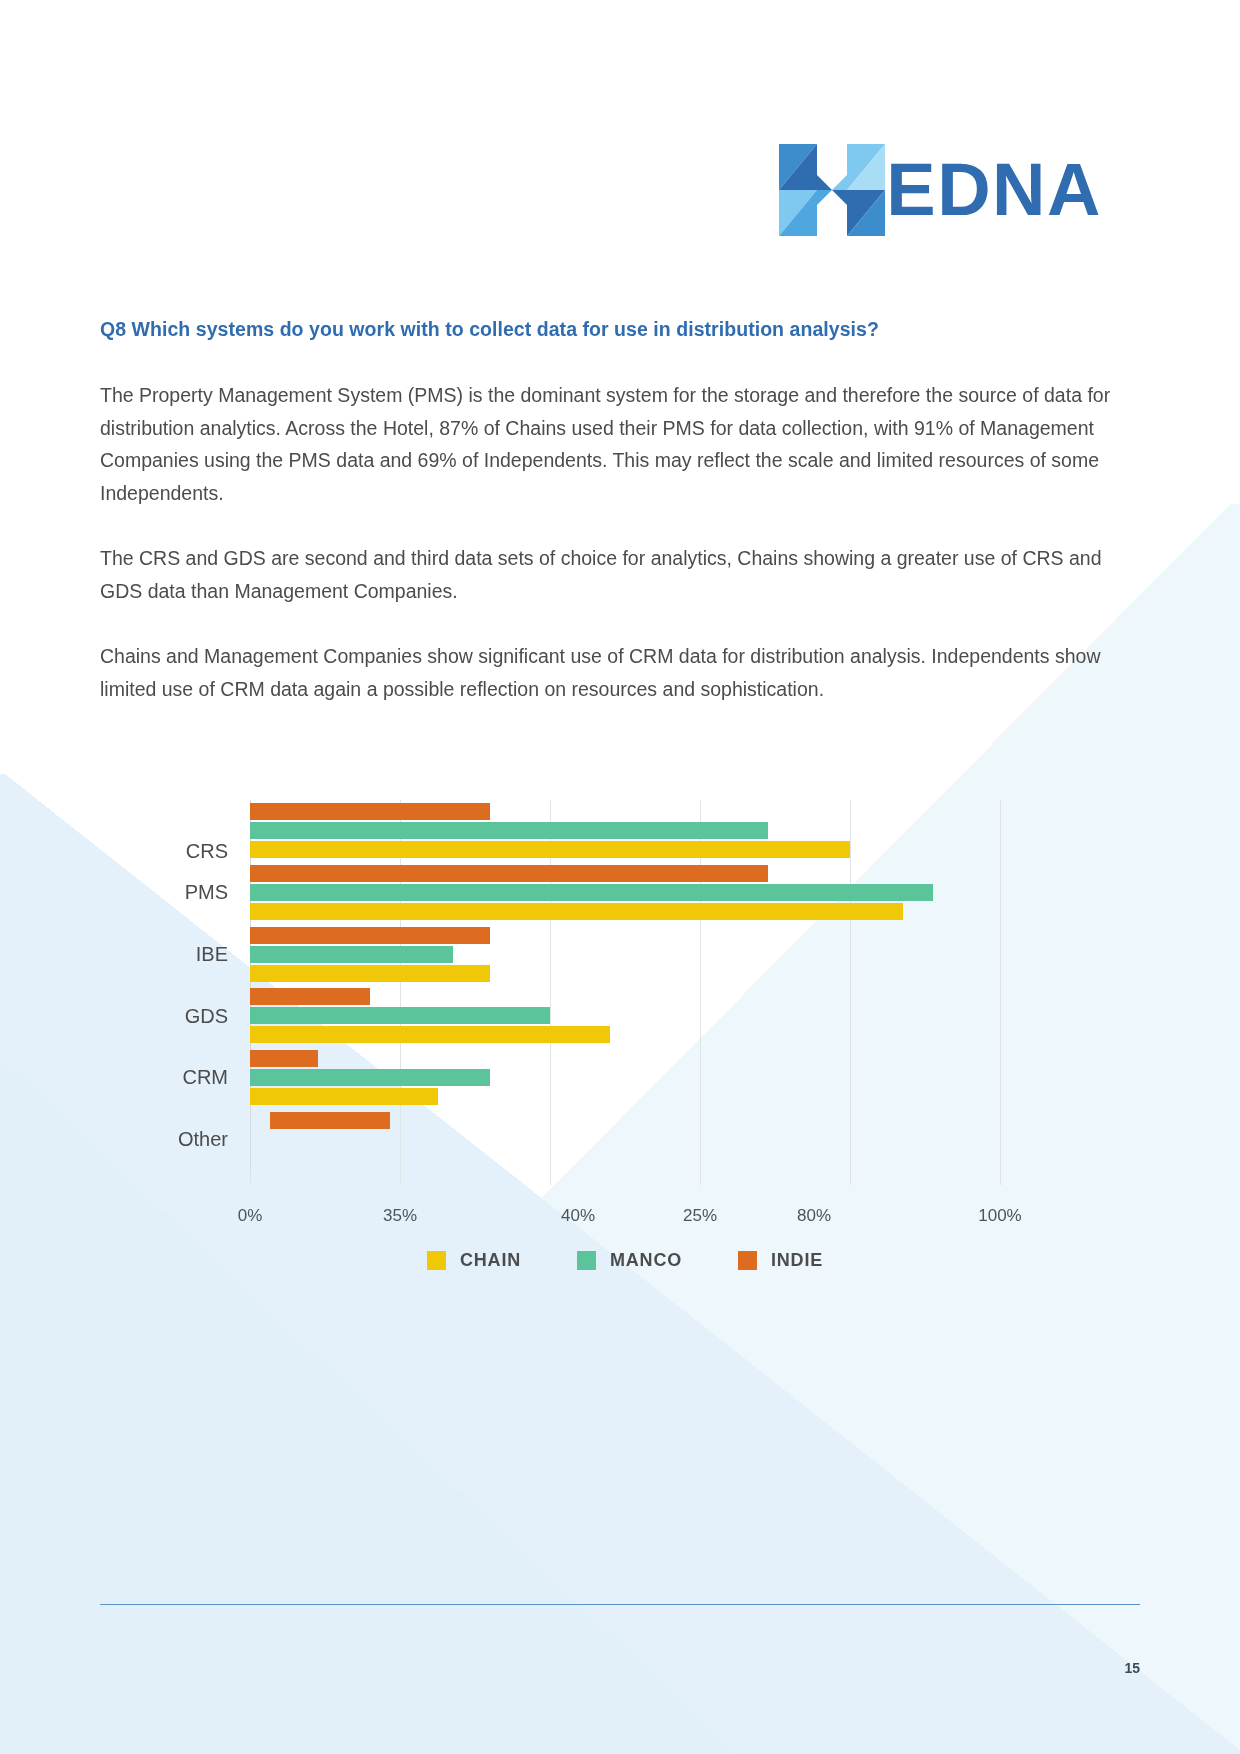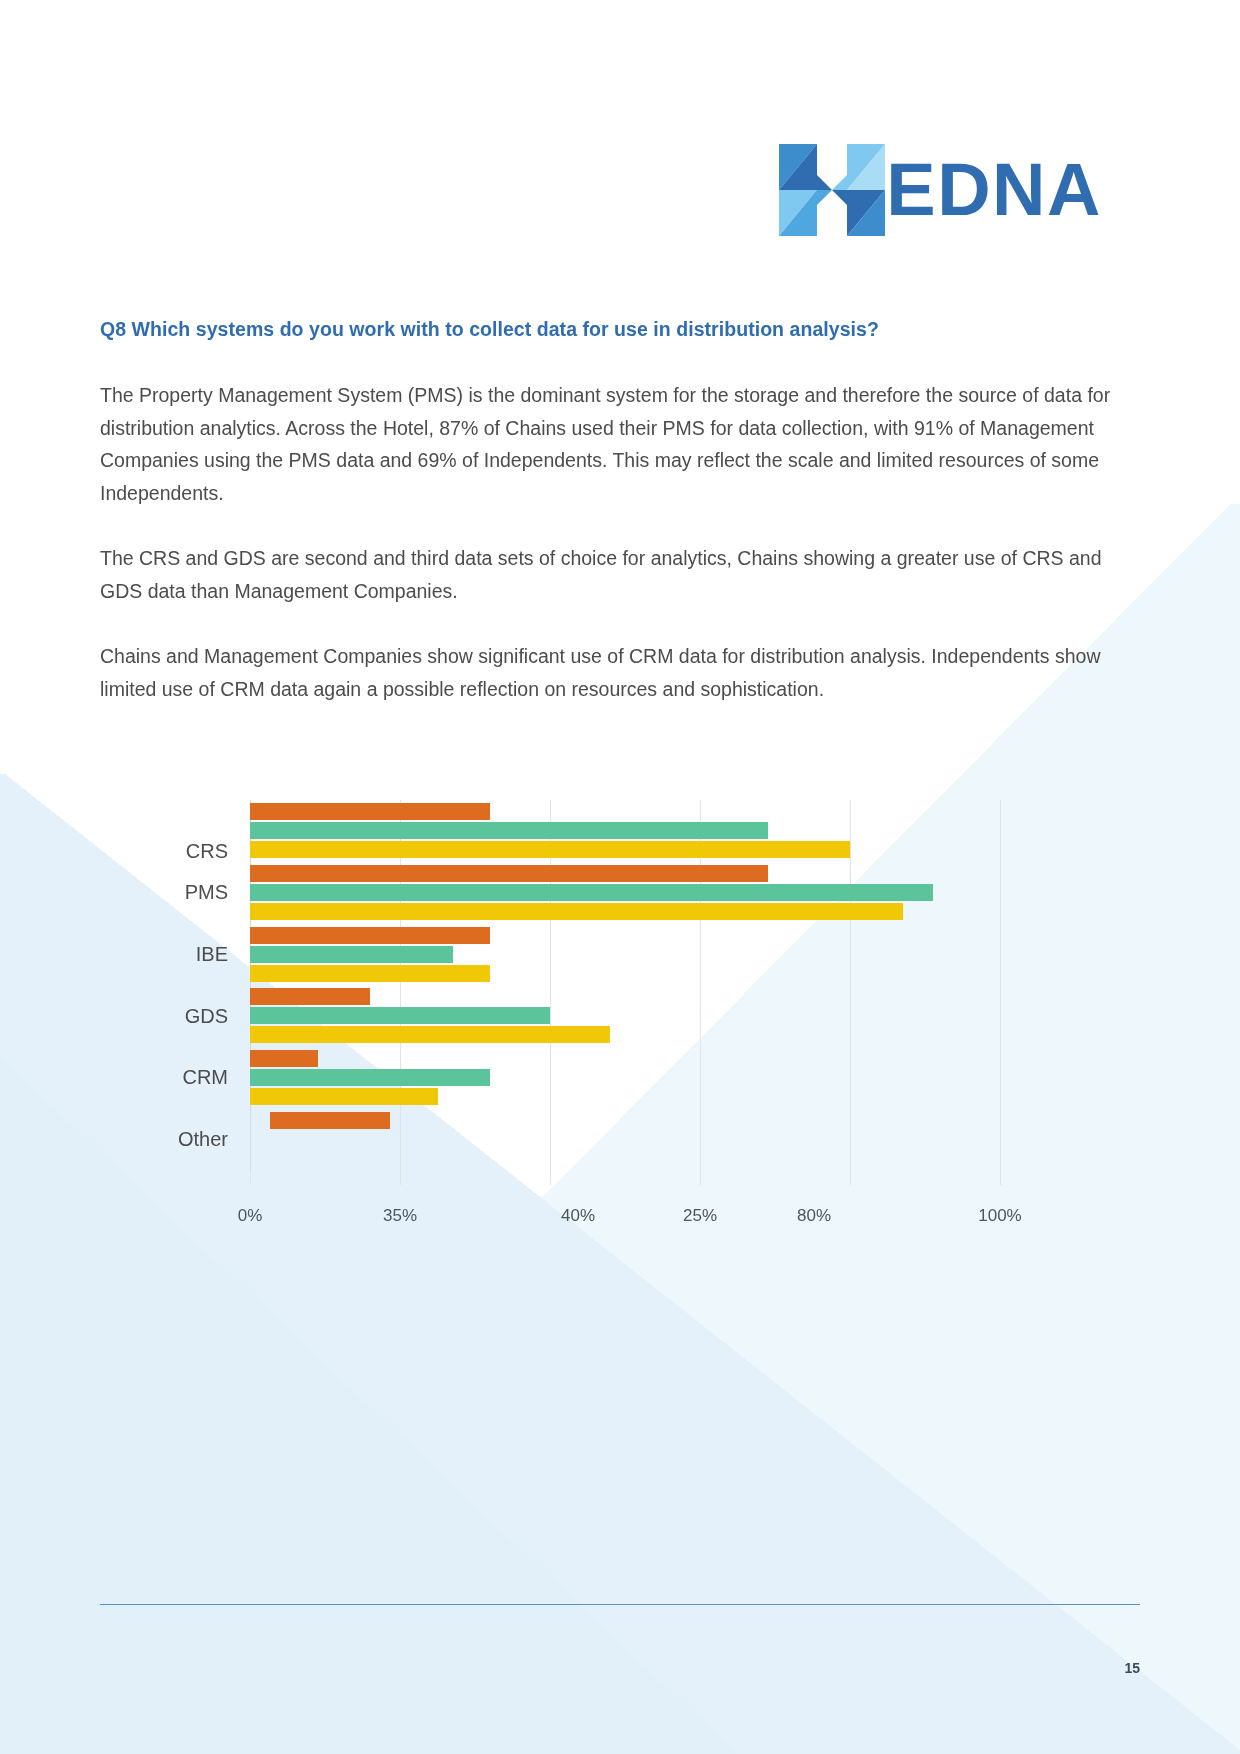--- a/index.html
+++ b/index.html
@@ -248,19 +248,33 @@
             <div class="bar" style="width: 240px; background: rgb(91, 196, 154);"></div>
             <div class="bar" style="width: 187.5px; background: rgb(240, 200, 8);"></div>
           </div>
           <div class="cat-row" style="top: 308.333px; height: 61.6667px; padding-left: 20px;">
             <div class="cat-label" style="top: 50%;">Other</div>
             <div class="bar" style="width: 120px; background: rgb(221, 107, 32);"></div>
             <div class="bar" style="width: 0px; background: rgb(91, 196, 154);"></div>
             <div class="bar" style="width: 0px; background: rgb(240, 200, 8);"></div>
           </div>
         </div>
+      <div class="legend" id="chart-legend">
+          <div class="legend-item">
+            <span class="legend-swatch" style="background: rgb(240, 200, 8);"></span>
+            <span class="legend-text">CHAIN</span>
+          </div>
+          <div class="legend-item">
+            <span class="legend-swatch" style="background: rgb(91, 196, 154);"></span>
+            <span class="legend-text">MANCO</span>
+          </div>
+          <div class="legend-item">
+            <span class="legend-swatch" style="background: rgb(221, 107, 32);"></span>
+            <span class="legend-text">INDIE</span>
+          </div>
+        </div>
     </div>
 
     <div class="footer-rule"></div>
     <div class="page-number">15</div>
 
   </div>
 </div>
 
 </body></html>

